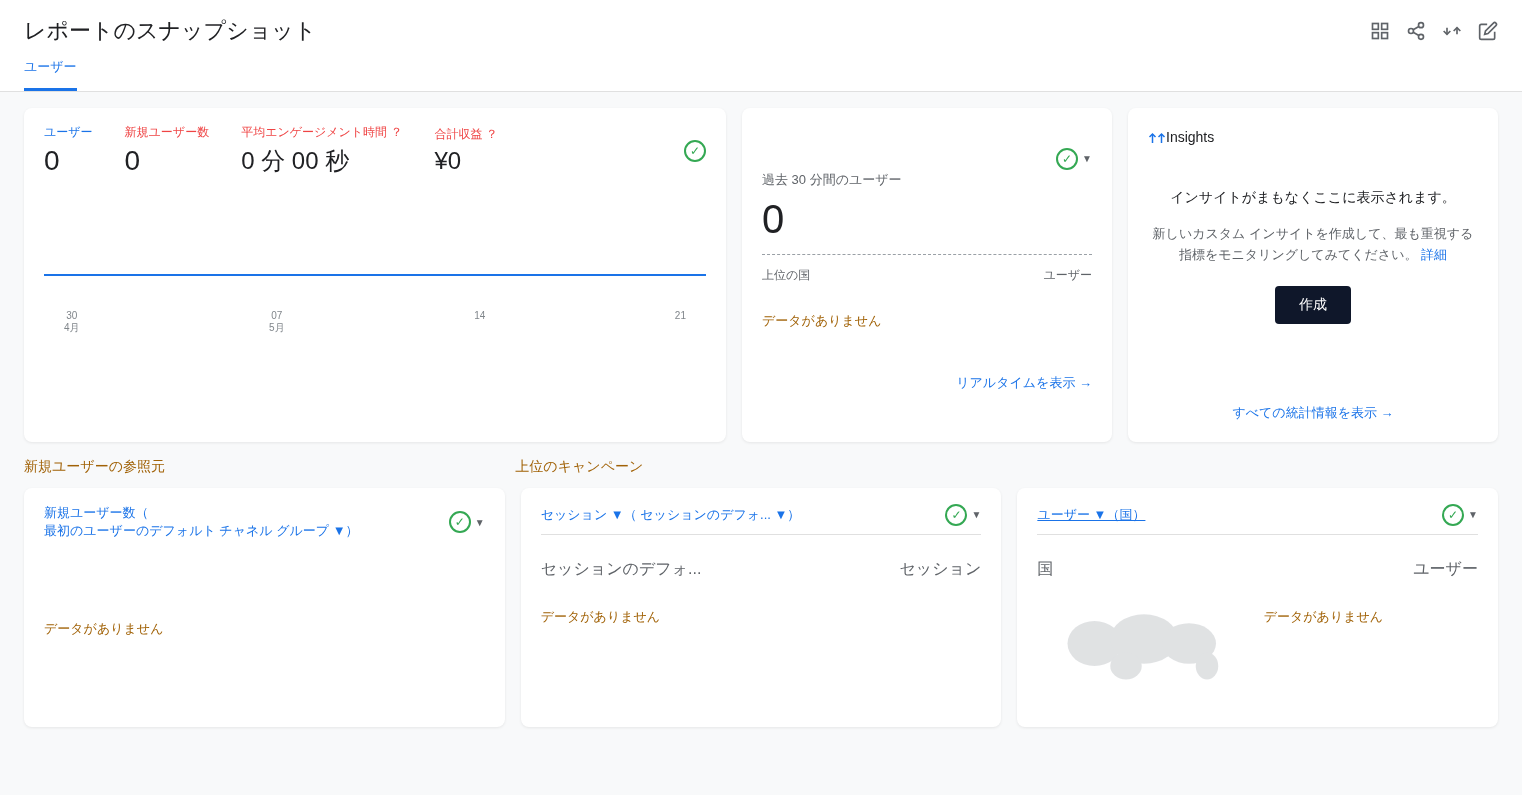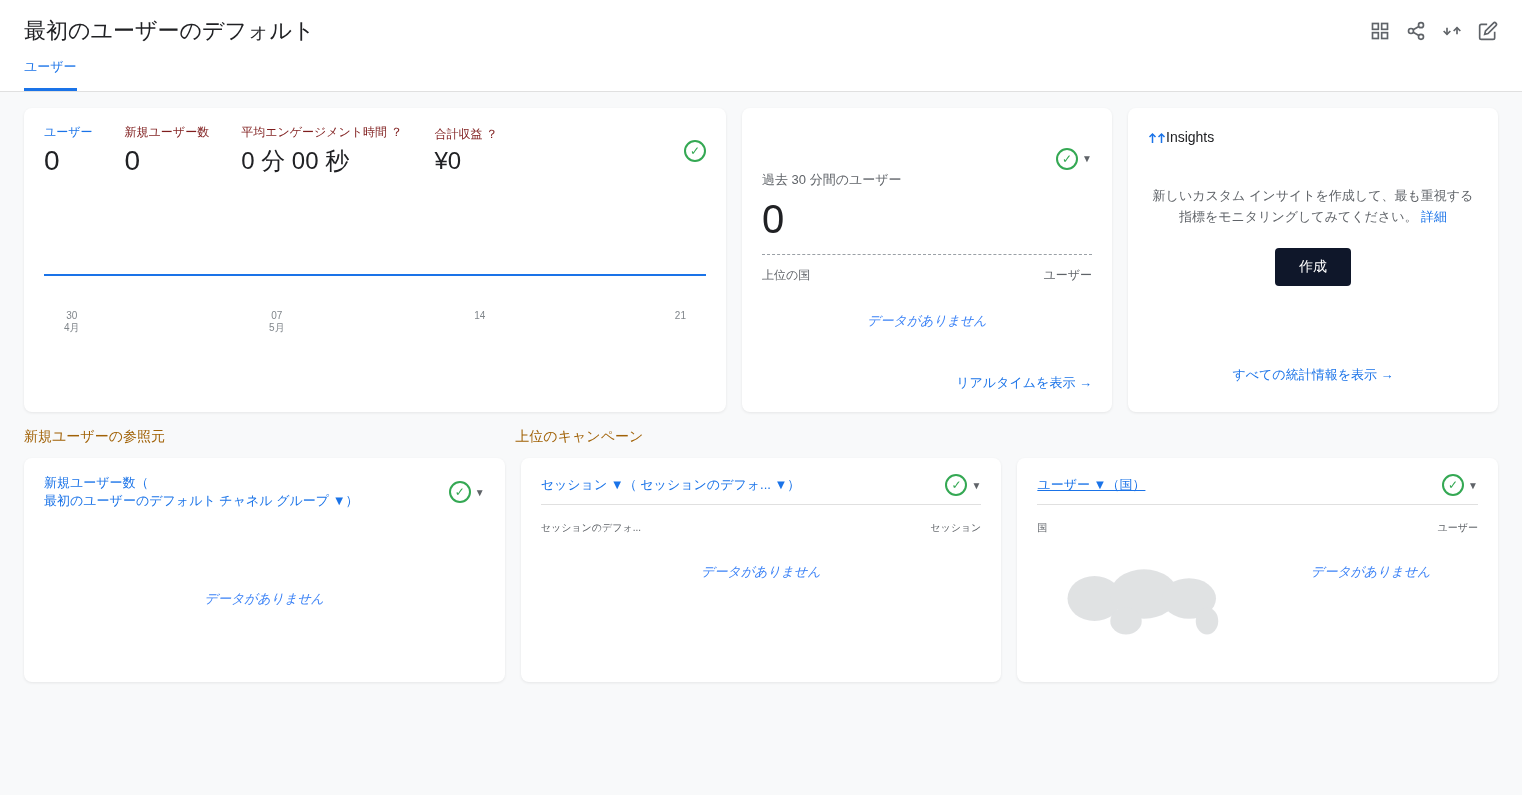--- a/index.html
+++ b/index.html
@@ -92,21 +92,21 @@
     }
 
     .metric-label {
       font-size: 12px;
       color: #1a73e8;
       margin-bottom: 4px;
     }
 
     .metric-label-gray {
       font-size: 12px;
-      color: #7f1d1d;
+      color: #ef4444;
       margin-bottom: 4px;
     }
 
     .metric-value {
       font-size: 28px;
       font-weight: 400;
       color: #202124;
     }
 
     .metric-value-medium {
@@ -198,25 +198,23 @@
 
     .realtime-table-header {
       display: flex;
       justify-content: space-between;
       font-size: 12px;
       color: #5f6368;
       margin-bottom: 8px;
     }
 
     .no-data {
-      text-align: center;
-      color: #3b82f6;
+      color: #a16207;
       font-size: 13px;
       padding: 20px 0;
-      font-style: italic;
     }
 
     .view-realtime-link {
       display: block;
       text-align: right;
       color: #1a73e8;
       font-size: 13px;
       margin-top: 24px;
       cursor: pointer;
       text-decoration: none;
@@ -329,37 +327,37 @@
     }
 
     .dropdown-arrow {
       font-size: 10px;
       color: #5f6368;
     }
 
     .col-headers {
       display: flex;
       justify-content: space-between;
-      font-size: 10px;
+      font-size: 16px;
       color: #5f6368;
       margin-bottom: 8px;
       border-top: 1px solid #e0e0e0;
-      padding-top: 16px;
+      padding-top: 24px;
     }
 
     .map-container {
       text-align: center;
       padding: 10px 0;
     }
   </style>
 </head>
 <body>
 
 <div class="page-header">
-  <h1 class="page-title">最初のユーザーのデフォルト</h1>
+  <h1 class="page-title">レポートのスナップショット</h1>
   <div class="header-actions">
     <span class="header-icon">
       <svg width="20" height="20" viewBox="0 0 24 24" fill="none" stroke="#5f6368" stroke-width="2">
         <rect x="3" y="3" width="7" height="7"></rect>
           <rect x="14" y="3" width="7" height="7"></rect>
           <rect x="3" y="14" width="7" height="7"></rect>
           <rect x="14" y="14" width="7" height="7"></rect>
       </svg>
     </span>
     <span class="header-icon">
@@ -460,20 +458,21 @@
       <div class="insights-header">
         <svg width="18" height="18" viewBox="0 0 24 24" fill="none" stroke="#1a73e8" stroke-width="2">
           <polyline points="22 12 18 8 14 12"></polyline>
             <polyline points="2 12 6 8 10 12"></polyline>
           <line x1="18" y1="8" x2="18" y2="20"></line>
             <line x1="6" y1="8" x2="6" y2="20"></line>
         </svg>
         <span class="insights-title">Insights</span>
       </div>
       <div class="insights-body">
+        <p class="insights-text">インサイトがまもなくここに表示されます。</p>
         <p class="insights-sub">
           <span>新しいカスタム インサイトを作成して、最も重視する指標をモニタリングしてみてください。</span>
           <a class="insights-link">詳細</a>
         </p>
         <button class="create-button">作成</button>
       </div>
       <a class="view-stats-link">すべての統計情報を表示 →</a>
     </div>
   </div>
 

